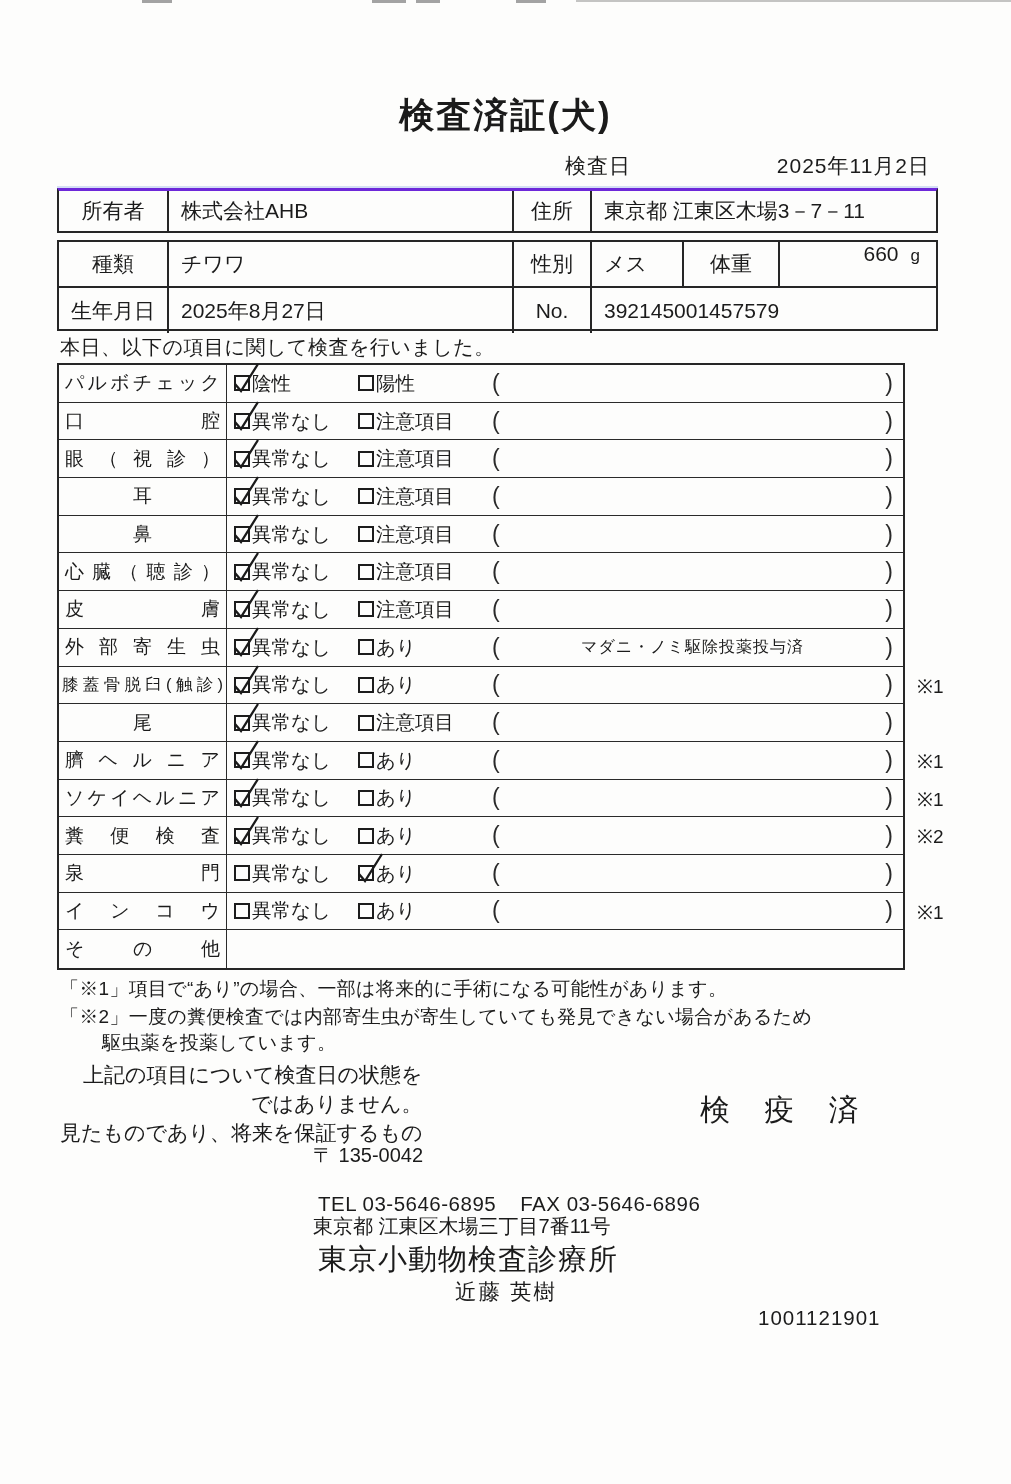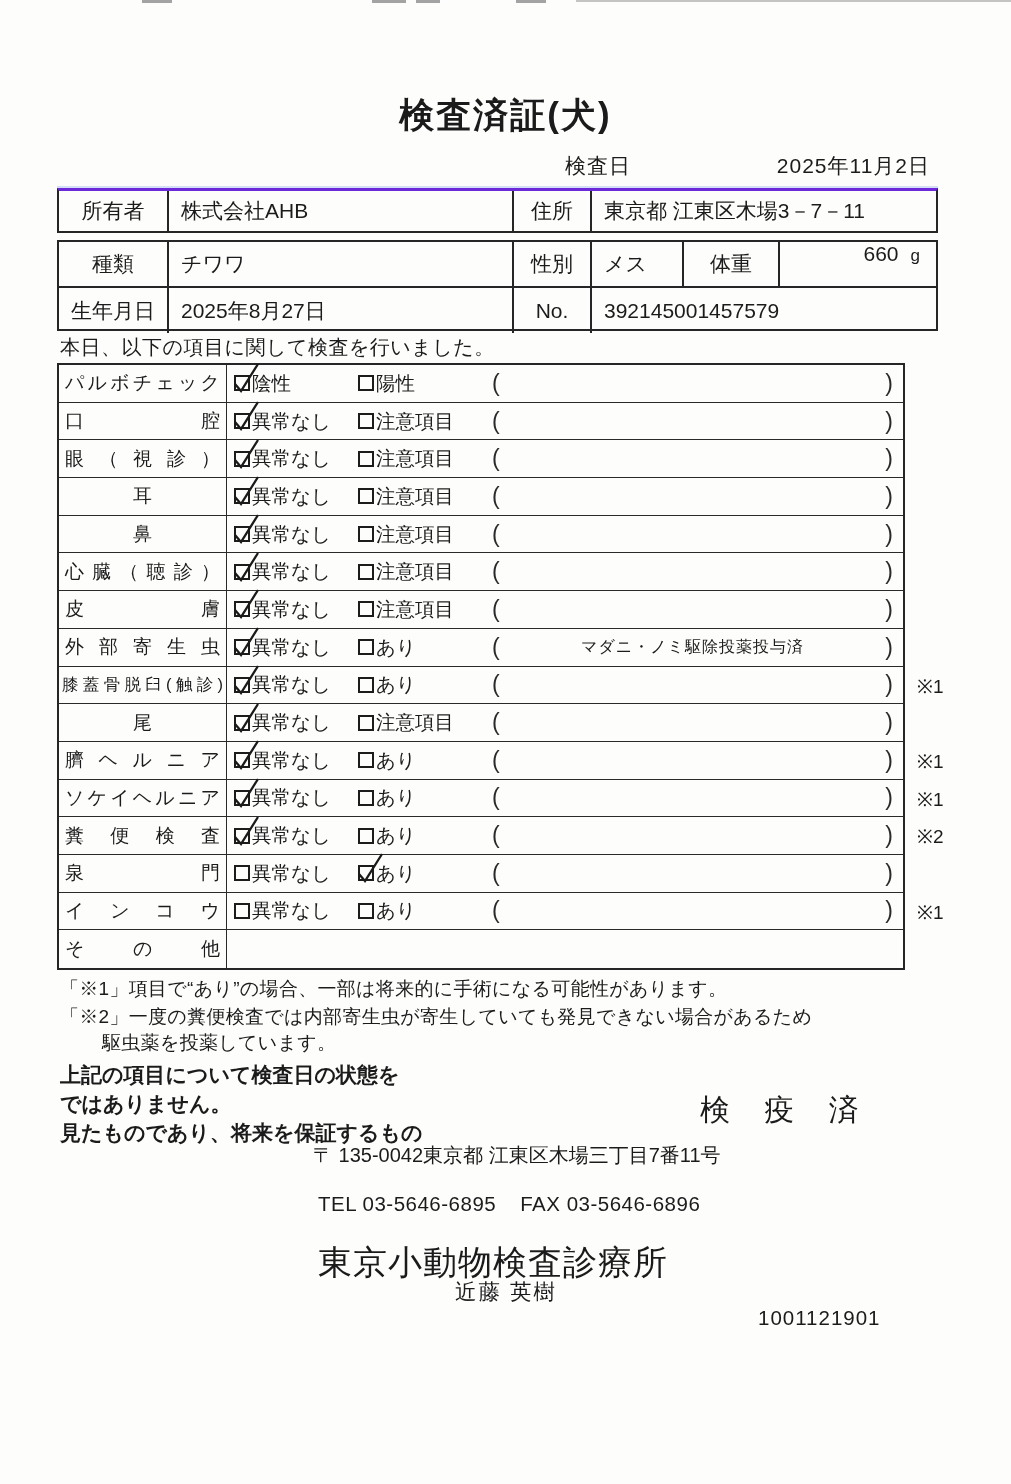--- a/index.html
+++ b/index.html
@@ -66,27 +66,27 @@
   .paren.open { margin-left:6px; }
   .paren.close { margin-left:auto; margin-right:10px; }
   .note { flex:1; text-align:center; font-size:16px; letter-spacing:1px; white-space:nowrap; }
   .tmark { position:absolute; left:858px; top:6px; width:60px; font-size:19px; white-space:nowrap; }
 
   .fnote { left:60px; font-size:19px; letter-spacing:.3px; white-space:nowrap; }
   #fnote1 { top:976px; }
   #fnote2a { top:1004px; }
   #fnote2b { top:1030px; left:102px; }
 
-  .disclaimer { top:1060px; left:60px; font-size:21px; line-height:29px; font-weight:700; }
+  .disclaimer { top:1060px; left:60px; font-size:21px; line-height:29px; font-weight:400;text-align:right; }
 
   .stamp { top:1090px; left:700px; font-size:30px; letter-spacing:13px; white-space:nowrap; }
 
-  .addr-line { top:1142px; left:313px; display:flex; font-size:20px; white-space:nowrap; }
+  .addr-line { top:1142px; left:313px; display:flex; gap:44px; font-size:20px; white-space:nowrap;flex-direction:column; }
   .tel-line  { top:1192px; left:318px; display:flex; gap:24px; font-size:20.5px; letter-spacing:.5px; white-space:nowrap; }
-  .clinic-name { top:1240px; left:318px; font-size:34px; letter-spacing:1px; white-space:nowrap; }
+  .clinic-name { top:1240px; left:318px; font-size:29px; letter-spacing:1px; white-space:nowrap; }
   .vet-name { top:1277px; left:455px; font-size:21.5px; letter-spacing:2px; white-space:nowrap; }
   .serial { top:1306px; left:758px; font-size:20.5px; letter-spacing:1px; }
 </style>
 </head>
 <body>
 
 <div id="page">
 
   <div class="edge-seg" style="left:142px;width:30px;"></div>
   <div class="edge-seg" style="left:372px;width:34px;"></div>

